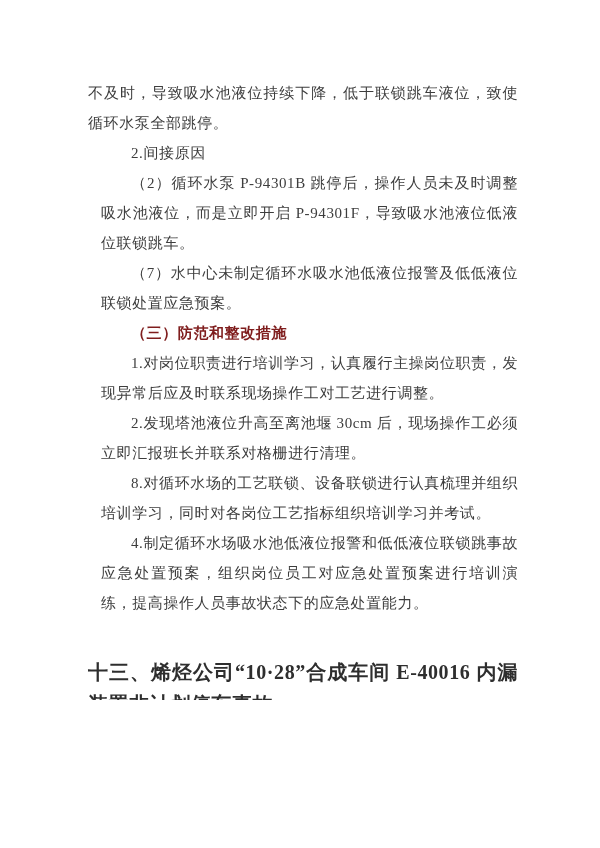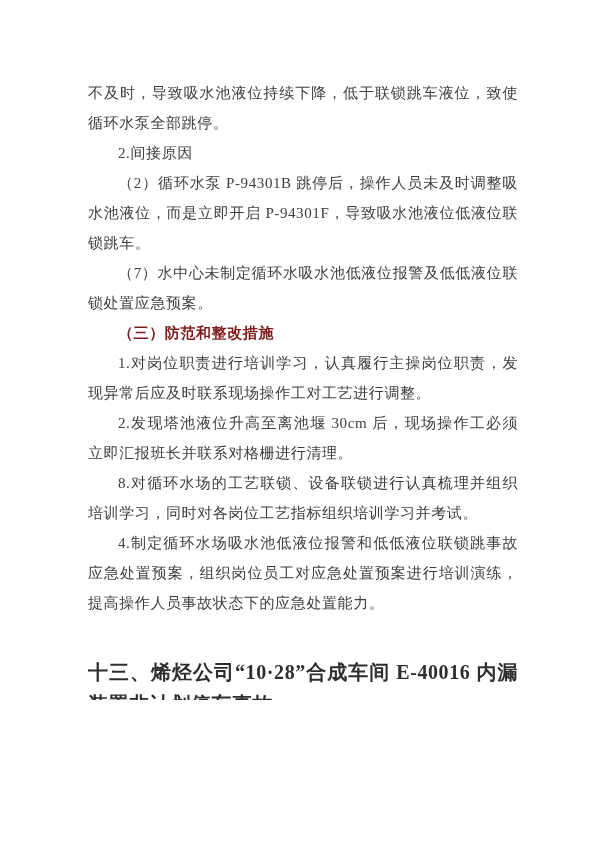--- a/index.html
+++ b/index.html
@@ -24,20 +24,21 @@
     font-size: 15px;
     line-height: 30px;
     text-align: justify;
     letter-spacing: 0.6px;
   }
   .doc-body p {
     margin: 0;
   }
   .doc-body p.indent {
     text-indent: 2em;
+    margin-left: 13px;
   }
   .doc-body p.heading {
     font-weight: bold;
     color: #7f1d1d;
   }
   .doc-body p.chapter-heading {
     font-weight: bold;
     color: #2e2e2e;
     margin-top: 38px;
     font-size: 20px;

